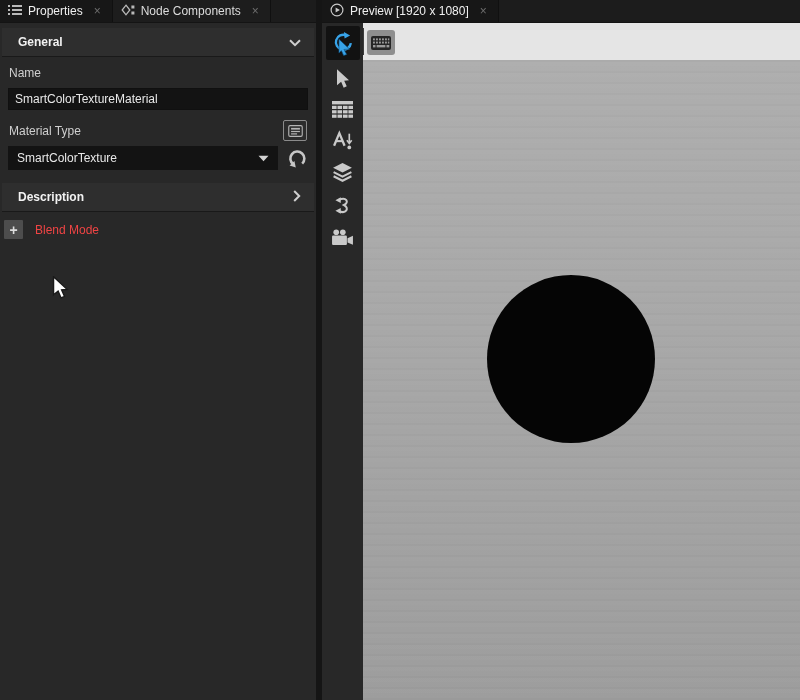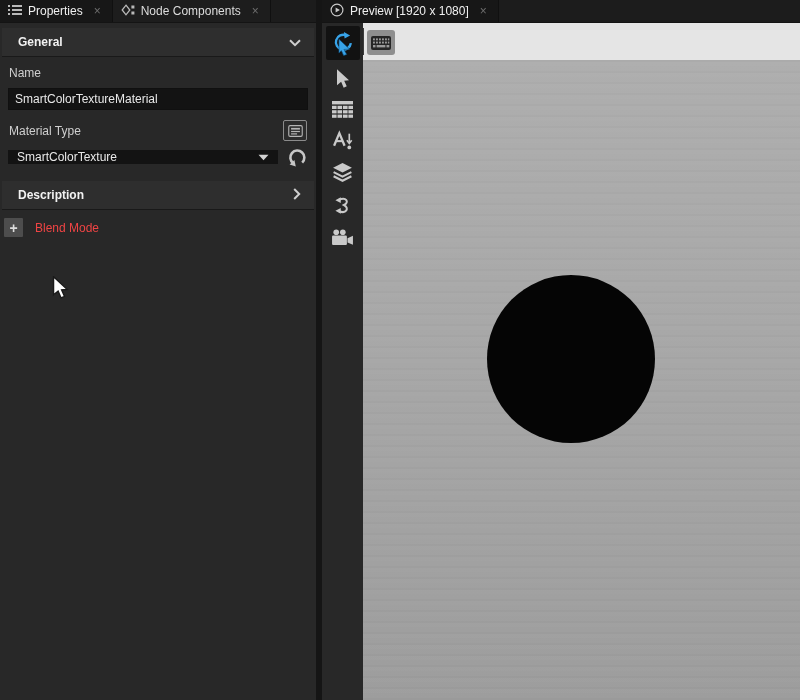--- a/index.html
+++ b/index.html
@@ -41,21 +41,21 @@
     background:#131313; border:1px solid #101010; color:#e8e8e8;
     font-size:12px; font-family:"Liberation Sans", sans-serif; padding:0 6px; outline:none;
   }
   .mt-row { display:flex; justify-content:space-between; align-items:center; margin:10px 9px 0 9px; }
   .icon-btn {
     width:22px; height:19px; background:#2c2c2c; border:1px solid #8b8b8b;
     border-radius:2px; display:flex; align-items:center; justify-content:center;
   }
   .dd-row { display:flex; align-items:center; margin:5px 8px 0 8px; gap:8px; }
   .dropdown {
-    flex:1; height:14px; background:#131313; display:flex; align-items:center;
+    flex:1; height:24px; background:#131313; display:flex; align-items:center;
     justify-content:space-between; padding:0 9px; color:#e8e8e8; font-size:12px;
   }
   .revert-btn { width:22px; height:22px; display:flex; align-items:center; justify-content:center; }
   .hdr-desc { margin-top:13px;align-items:center; }
   .hdr-mat  { margin-top:3px; }
   .blend-row { display:flex; align-items:center; margin:8px 0 0 4px; }
   .add-btn {
     width:19px; height:19px; background:#4d4d4d; border-radius:1px;
     color:#dcdcdc; font-size:14px; line-height:14px; font-weight:bold;
     display:flex; align-items:center; justify-content:center;

